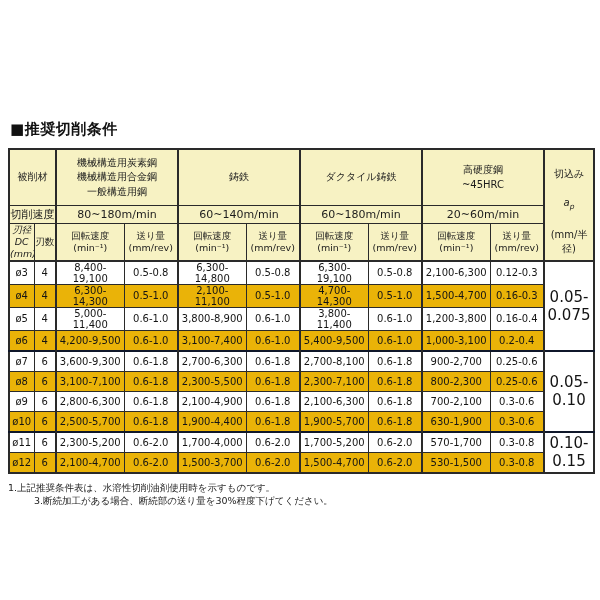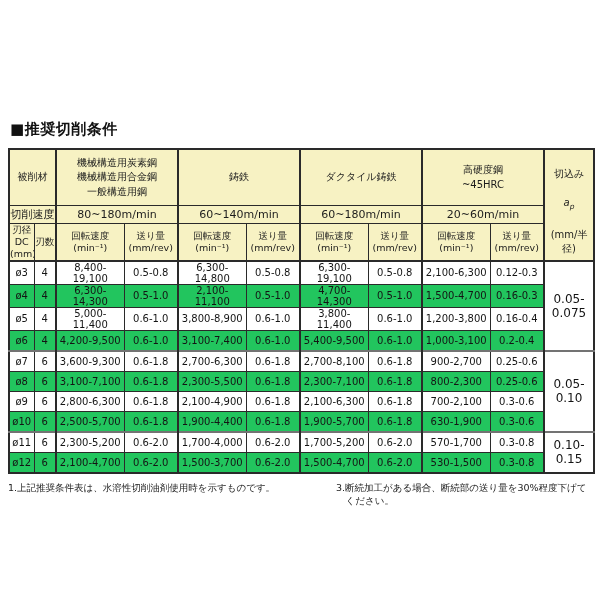--- a/index.html
+++ b/index.html
@@ -20,37 +20,37 @@
     border:2px solid #2a2a2a;
   }
   table.cut th,table.cut td{
     border:1px solid #2a2a2a;
     padding:0;margin:0;text-align:center;vertical-align:middle;
     overflow:hidden;
   }
   thead th{background:#f7f2c3;font-weight:normal;}
   thead{border-bottom:2px solid #2a2a2a;}
   .gb{border-left:2px solid #2a2a2a !important;}
-  tr.group-end{border-bottom:2px solid #737373;}
+  tr.group-end{border-bottom:2px solid #0f172a;}
   
   .mat-row th{height:55px;font-size:10px;line-height:1.45;white-space:pre-line;}
   .speed-row th{height:17px;font-size:11px;}
   .sub-row th{height:24px;font-size:9.5px;line-height:1.25;}
-  .dia-head{font-size:7px;line-height:1.15;}
+  .dia-head{font-size:7px;line-height:1.15;font-style:italic;}
   .flutes-head{font-size:9.5px;}
   .ap-head{font-size:10px;line-height:1.5;}
   .ap-head .sub{font-size:7.5px;vertical-align:sub;font-style:italic;}
   .ap-head .base{font-style:italic;}
   .corner{font-size:10px;}
   
   tbody td{height:19px;font-size:10px;background:#ffffff;color:#141414;}
-  tbody tr.alt td{background:#22c55e;}
-  tbody td.ap-cell{background:#ffffff;font-size:12px;}
+  tbody tr.alt td{background:#eab308;}
+  tbody td.ap-cell{background:#ffffff;font-size:15px;}
   
-  .footnotes{display:flex;margin-top:7px;font-size:9.5px;color:#222;line-height:1.45;}
+  .footnotes{display:flex;margin-top:7px;font-size:9.5px;color:#222;line-height:1.45;flex-direction:column;}
   .footnotes .col-left{width:302px;flex:none;}
   .footnotes .col-right{flex:1;margin-left:26px;}
   .footnotes .note{padding-left:1em;text-indent:-1em;}
 </style>
 </head>
 <body>
 
 <div class="page">
 
   <div class="page-title">■推奨切削条件</div>

